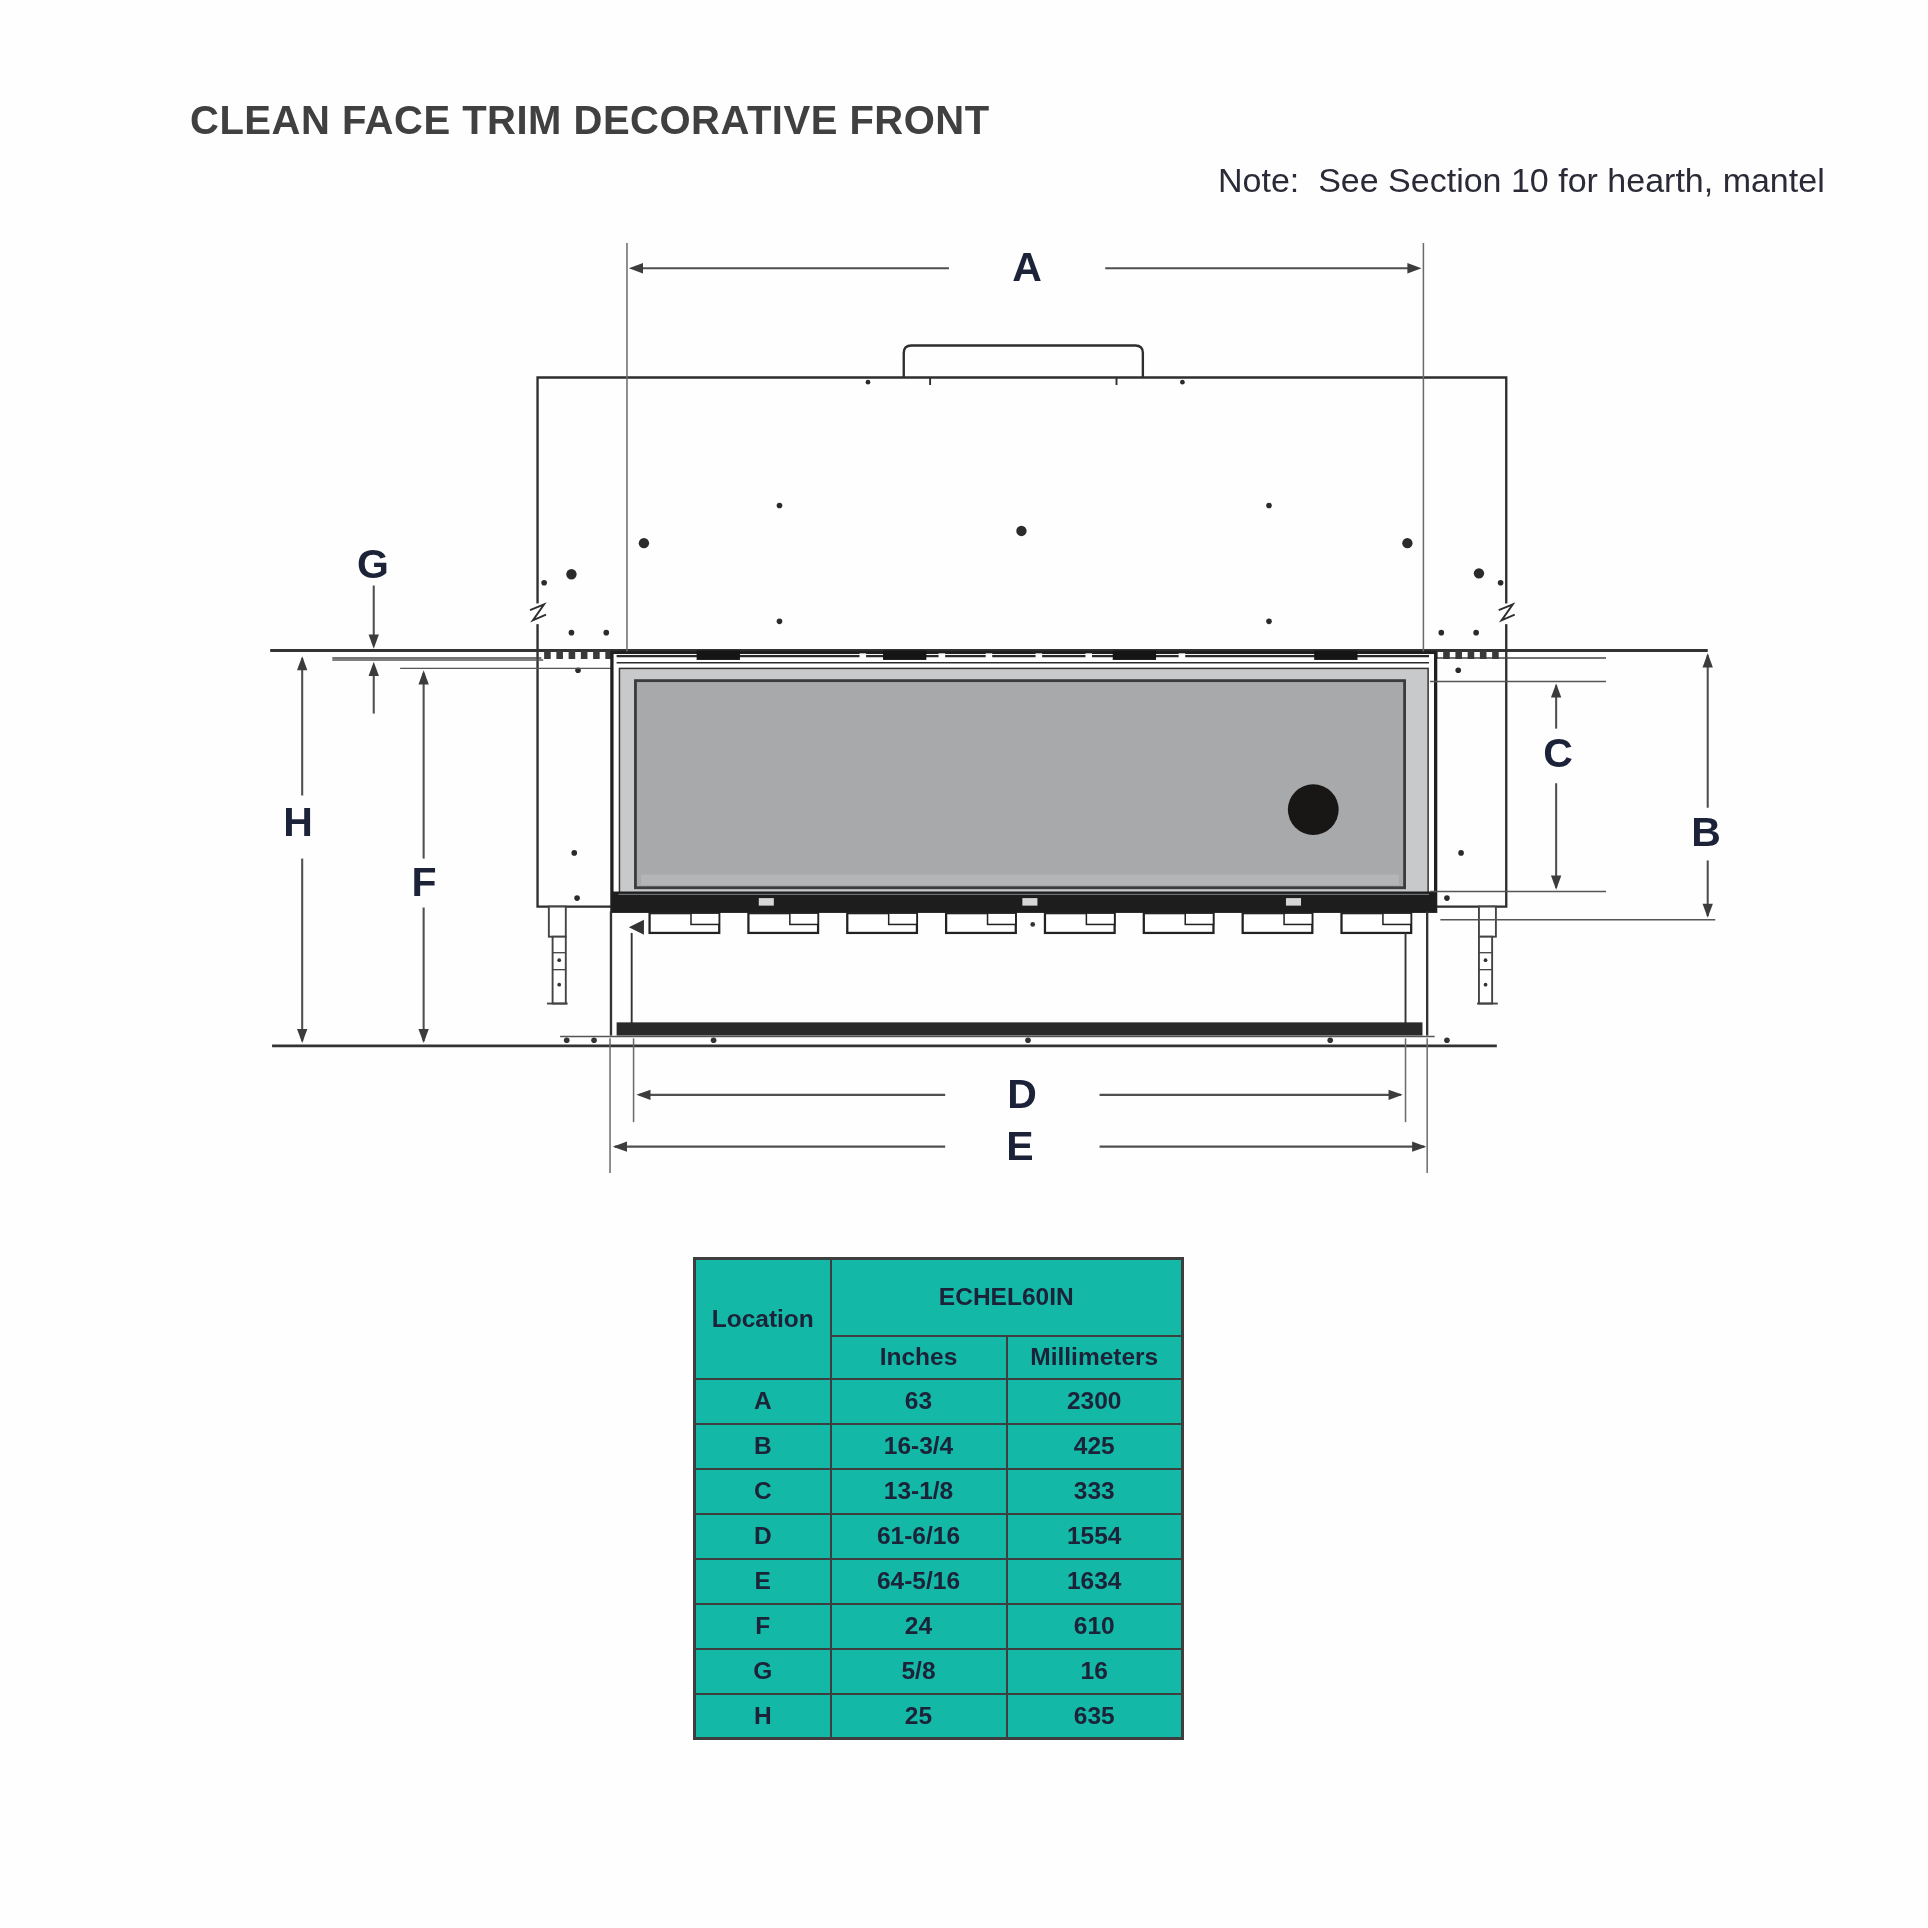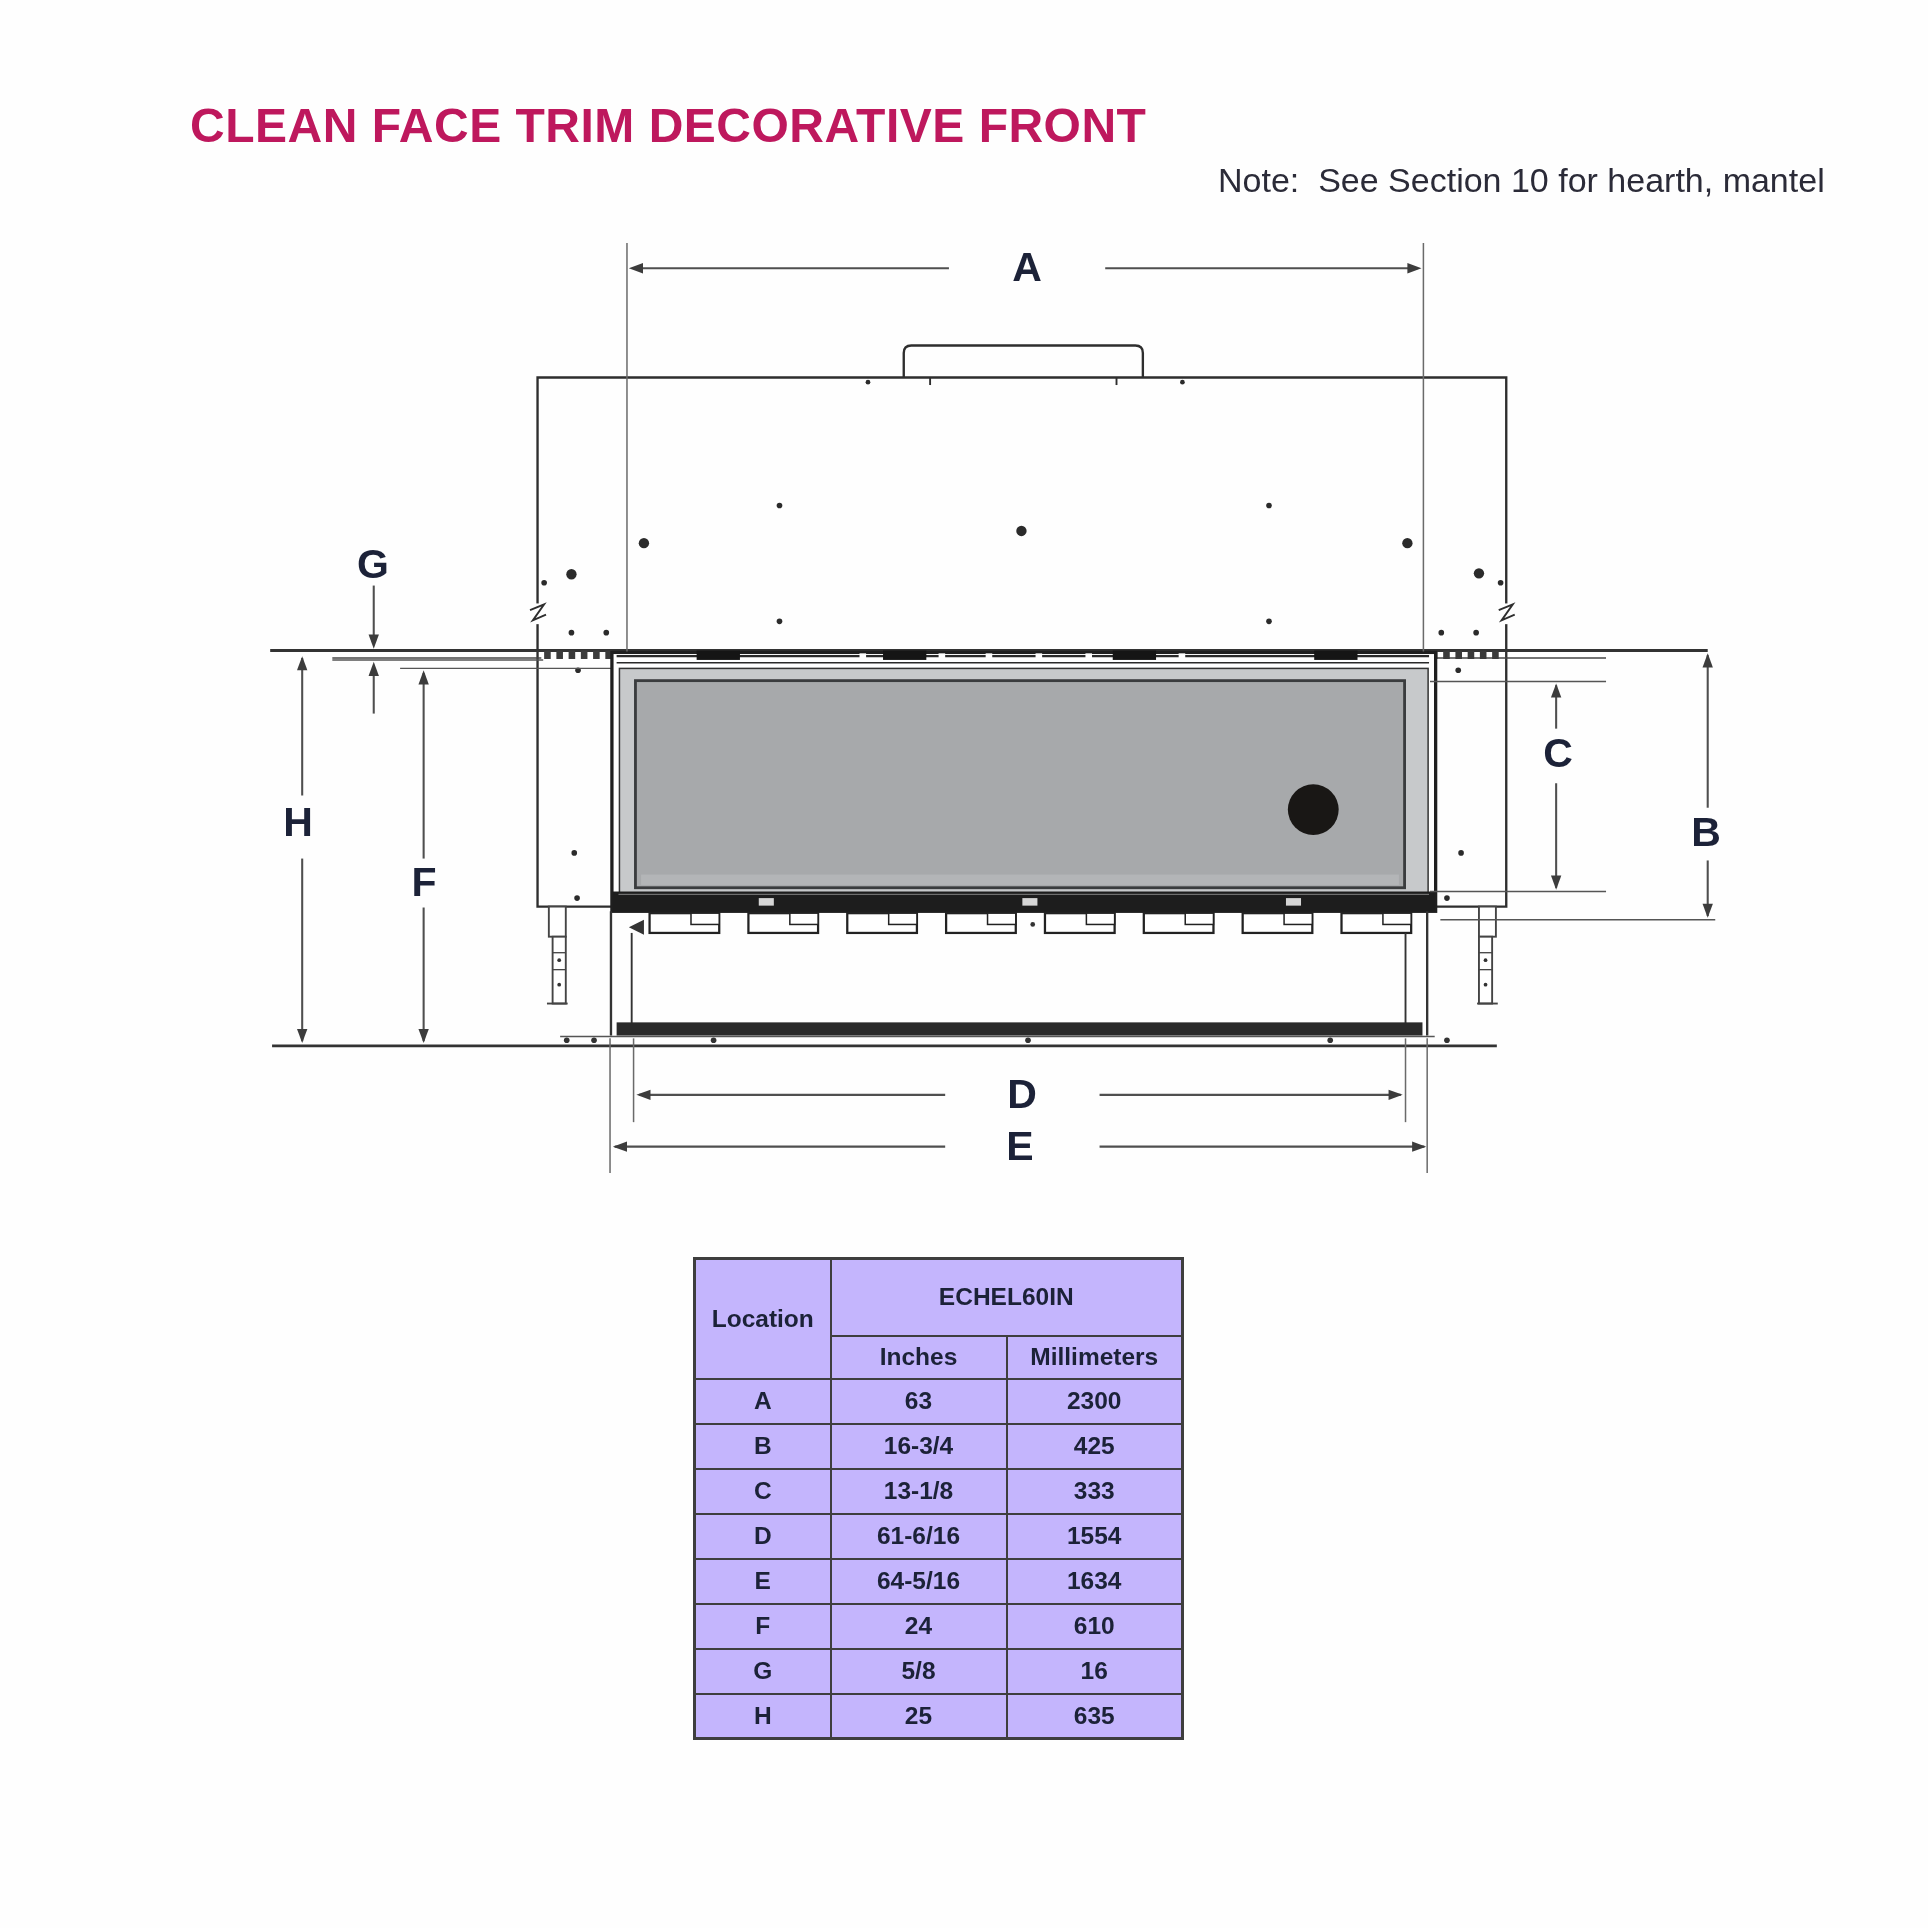--- a/index.html
+++ b/index.html
@@ -1,26 +1,26 @@
 <!DOCTYPE html>
 <html style="font-size:15px"><head>
 <meta charset="utf-8">
 <style>
   html,body{margin:0;padding:0;background:#ffffff;}
   .page{position:relative;width:1928px;height:1928px;background:#fefefe;overflow:hidden;
         font-family:"Liberation Sans","DejaVu Sans",sans-serif;}
-  .page-title{position:absolute;left:190px;top:98px;font-size:48px;font-weight:bold;
-        color:#be185d;letter-spacing:0.5px;white-space:pre;}
+  .page-title{position:absolute;left:190px;top:98px;font-size:40px;font-weight:bold;
+        color:#404040;letter-spacing:0.5px;white-space:pre;}
   .note{position:absolute;left:1218px;top:90px;font-size:34px;line-height:36px;
         color:#2b2b38;white-space:pre-wrap;}
   .diagram-svg{position:absolute;left:0;top:0;width:1928px;height:1928px;}
   .dim-label{position:absolute;transform:translate(-50%,-50%);font-size:41px;font-weight:bold;
         color:#1c2238;line-height:1;}
   .dim-label.masked{background:#fefefe;padding:1.9px 7.5px;}
-  .dim-table{position:absolute;left:693px;top:1257px;border-collapse:collapse;background:#c4b5fd;
+  .dim-table{position:absolute;left:693px;top:1257px;border-collapse:collapse;background:#14b8a6;
         border:3.8px solid #3e3e3e;table-layout:fixed;}
   .dim-table th,.dim-table td{border:2.8px solid #3e3e3e;font-size:24.5px;font-weight:bold;
         text-align:center;vertical-align:middle;color:#1c2238;padding:0;}
   .dim-table .col-loc{width:136px;}
   .dim-table .col-in{width:176px;}
   .dim-table .col-mm{width:176px;}
   tr.hrow1{height:77px;}
   tr.hrow2{height:43px;}
   .dim-table tbody tr{height:45px;}
 </style>

